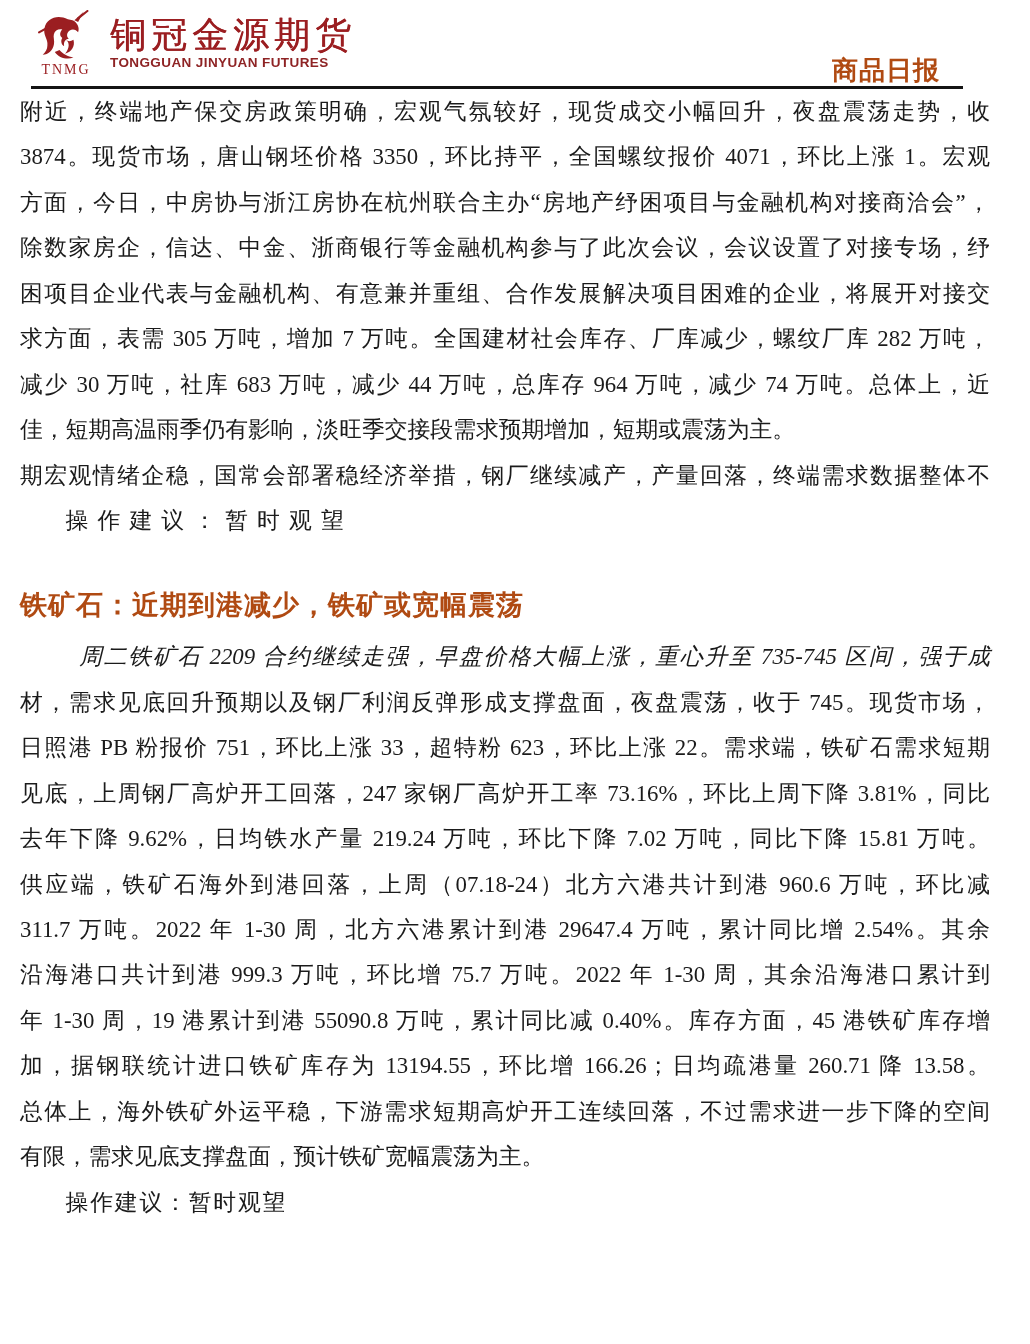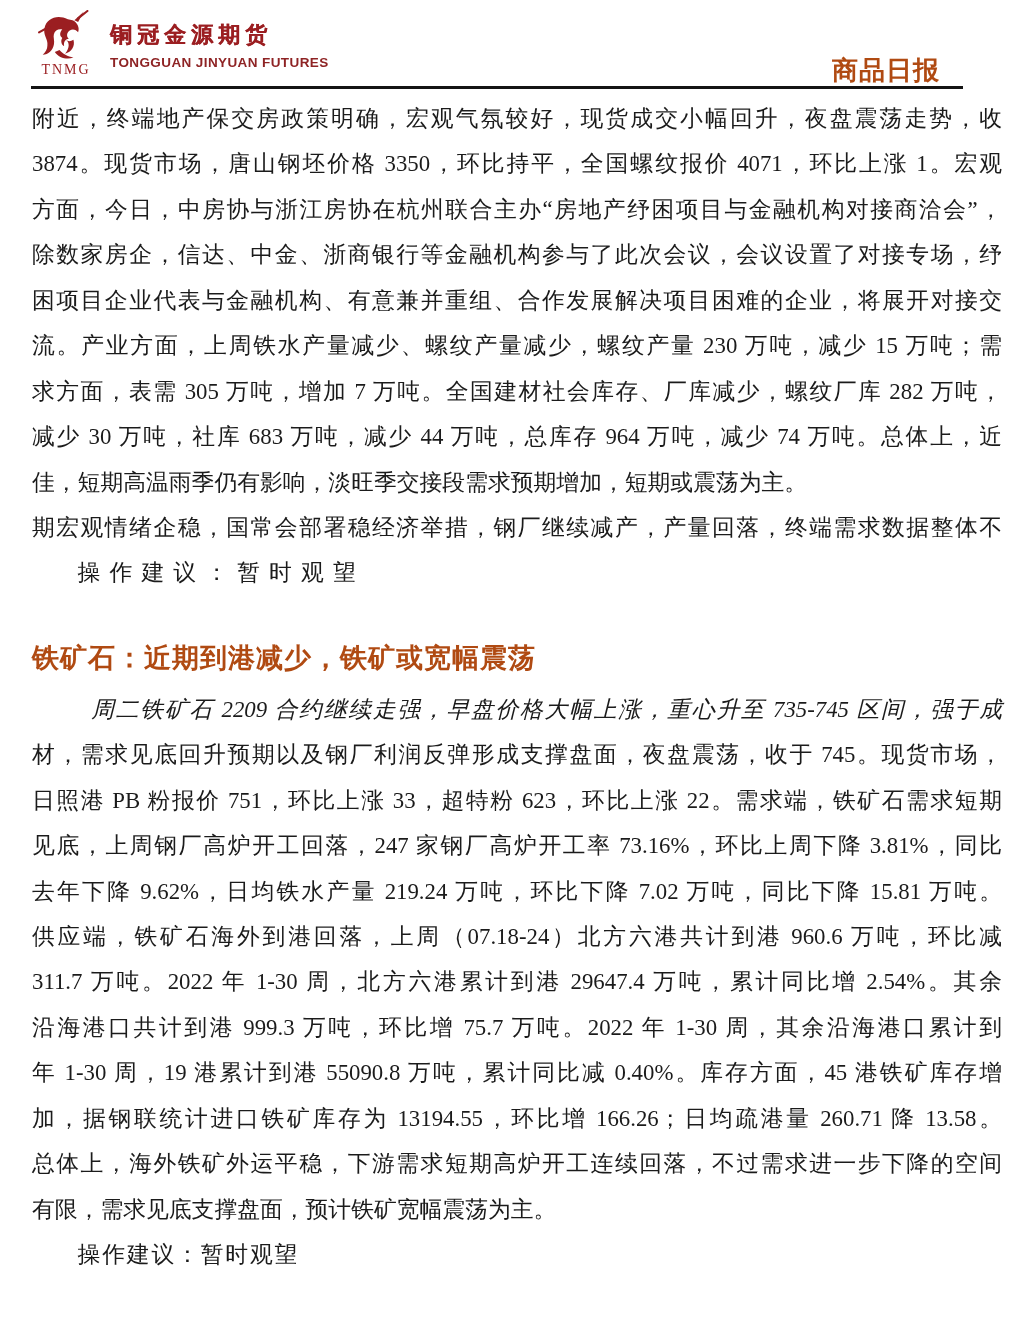--- a/index.html
+++ b/index.html
@@ -23,21 +23,21 @@
   .logo{position:absolute;left:30px;top:10px;display:flex;align-items:flex-start;}
   .logo-mark-wrap{width:72px;text-align:center;}
   .logo-mark-wrap svg{display:block;margin:0 auto;}
   .logo-tnmg{
     display:block;margin-top:-2px;
     font-family:"Liberation Serif","DejaVu Serif",serif;
     font-size:14px;letter-spacing:2px;color:var(--brand-red);
   }
   .logo-names{margin-left:8px;padding-top:8px;}
   .logo-cn{
-    font-size:22px;font-weight:bold;color:var(--brand-red);
+    font-size:36px;font-weight:normal;color:var(--brand-red);
     letter-spacing:5px;line-height:34px;
     font-family:"Liberation Serif","DejaVu Serif",serif;
     text-shadow:0.5px 0 0 var(--brand-red);
   }
   .logo-en{
     font-size:13.5px;font-weight:bold;color:#8E2324;
     letter-spacing:0.4px;line-height:18px;margin-top:2px;
     font-family:Liberation Sans, sans-serif;
   }
   .report-type{
@@ -46,21 +46,21 @@
     font-family:"Liberation Sans","DejaVu Sans",sans-serif;
     letter-spacing:1px;
   }
   .hdr-rule{
     position:absolute;left:31px;top:86px;
     width:932px;height:3px;background:var(--rule-color);
   }
 
   
   .content{
-    margin-left:32px;width:970px;padding-top:7px;
+    margin-left:20px;width:970px;
   }
   .doc-line{
     font-size:22.8px;line-height:45.45px;height:45.45px;
     white-space:nowrap;overflow:visible;
     text-align:left;
   }
   .doc-line.just{
     white-space:normal;
     text-align:justify;
     text-align-last:justify;
@@ -107,21 +107,20 @@
   </header>
 
   <div class="hdr-rule"></div>
 
   <main class="content">
       <div class="doc-line just">附近，终端地产保交房政策明确，宏观气氛较好，现货成交小幅回升，夜盘震荡走势，收</div>
       <div class="doc-line just">3874。现货市场，唐山钢坯价格 3350，环比持平，全国螺纹报价 4071，环比上涨 1。宏观</div>
       <div class="doc-line just">方面，今日，中房协与浙江房协在杭州联合主办“房地产纾困项目与金融机构对接商洽会”，</div>
       <div class="doc-line just">除数家房企，信达、中金、浙商银行等金融机构参与了此次会议，会议设置了对接专场，纾</div>
       <div class="doc-line just">困项目企业代表与金融机构、有意兼并重组、合作发展解决项目困难的企业，将展开对接交</div>
-      <div class="doc-line just">流。产业方面，上周铁水产量减少、螺纹产量减少，螺纹产量 230 万吨，减少 15 万吨；需</div>
       <div class="doc-line just">求方面，表需 305 万吨，增加 7 万吨。全国建材社会库存、厂库减少，螺纹厂库 282 万吨，</div>
       <div class="doc-line just">减少 30 万吨，社库 683 万吨，减少 44 万吨，总库存 964 万吨，减少 74 万吨。总体上，近</div>
       <div class="doc-line">佳，短期高温雨季仍有影响，淡旺季交接段需求预期增加，短期或震荡为主。</div>
       <div class="doc-line just">期宏观情绪企稳，国常会部署稳经济举措，钢厂继续减产，产量回落，终端需求数据整体不</div>
       <div class="doc-line tracked" style="text-indent: 2em;">操作建议：暂时观望</div>
       <h2 class="section-heading">铁矿石：近期到港减少，铁矿或宽幅震荡</h2>
       <div class="doc-line just" style="text-indent: 2.6em; font-style: italic;">周二铁矿石 2209 合约继续走强，早盘价格大幅上涨，重心升至 735-745 区间，强于成</div>
       <div class="doc-line just">材，需求见底回升预期以及钢厂利润反弹形成支撑盘面，夜盘震荡，收于 745。现货市场，</div>
       <div class="doc-line just">日照港 PB 粉报价 751，环比上涨 33，超特粉 623，环比上涨 22。需求端，铁矿石需求短期</div>
       <div class="doc-line just">见底，上周钢厂高炉开工回落，247 家钢厂高炉开工率 73.16%，环比上周下降 3.81%，同比</div>

